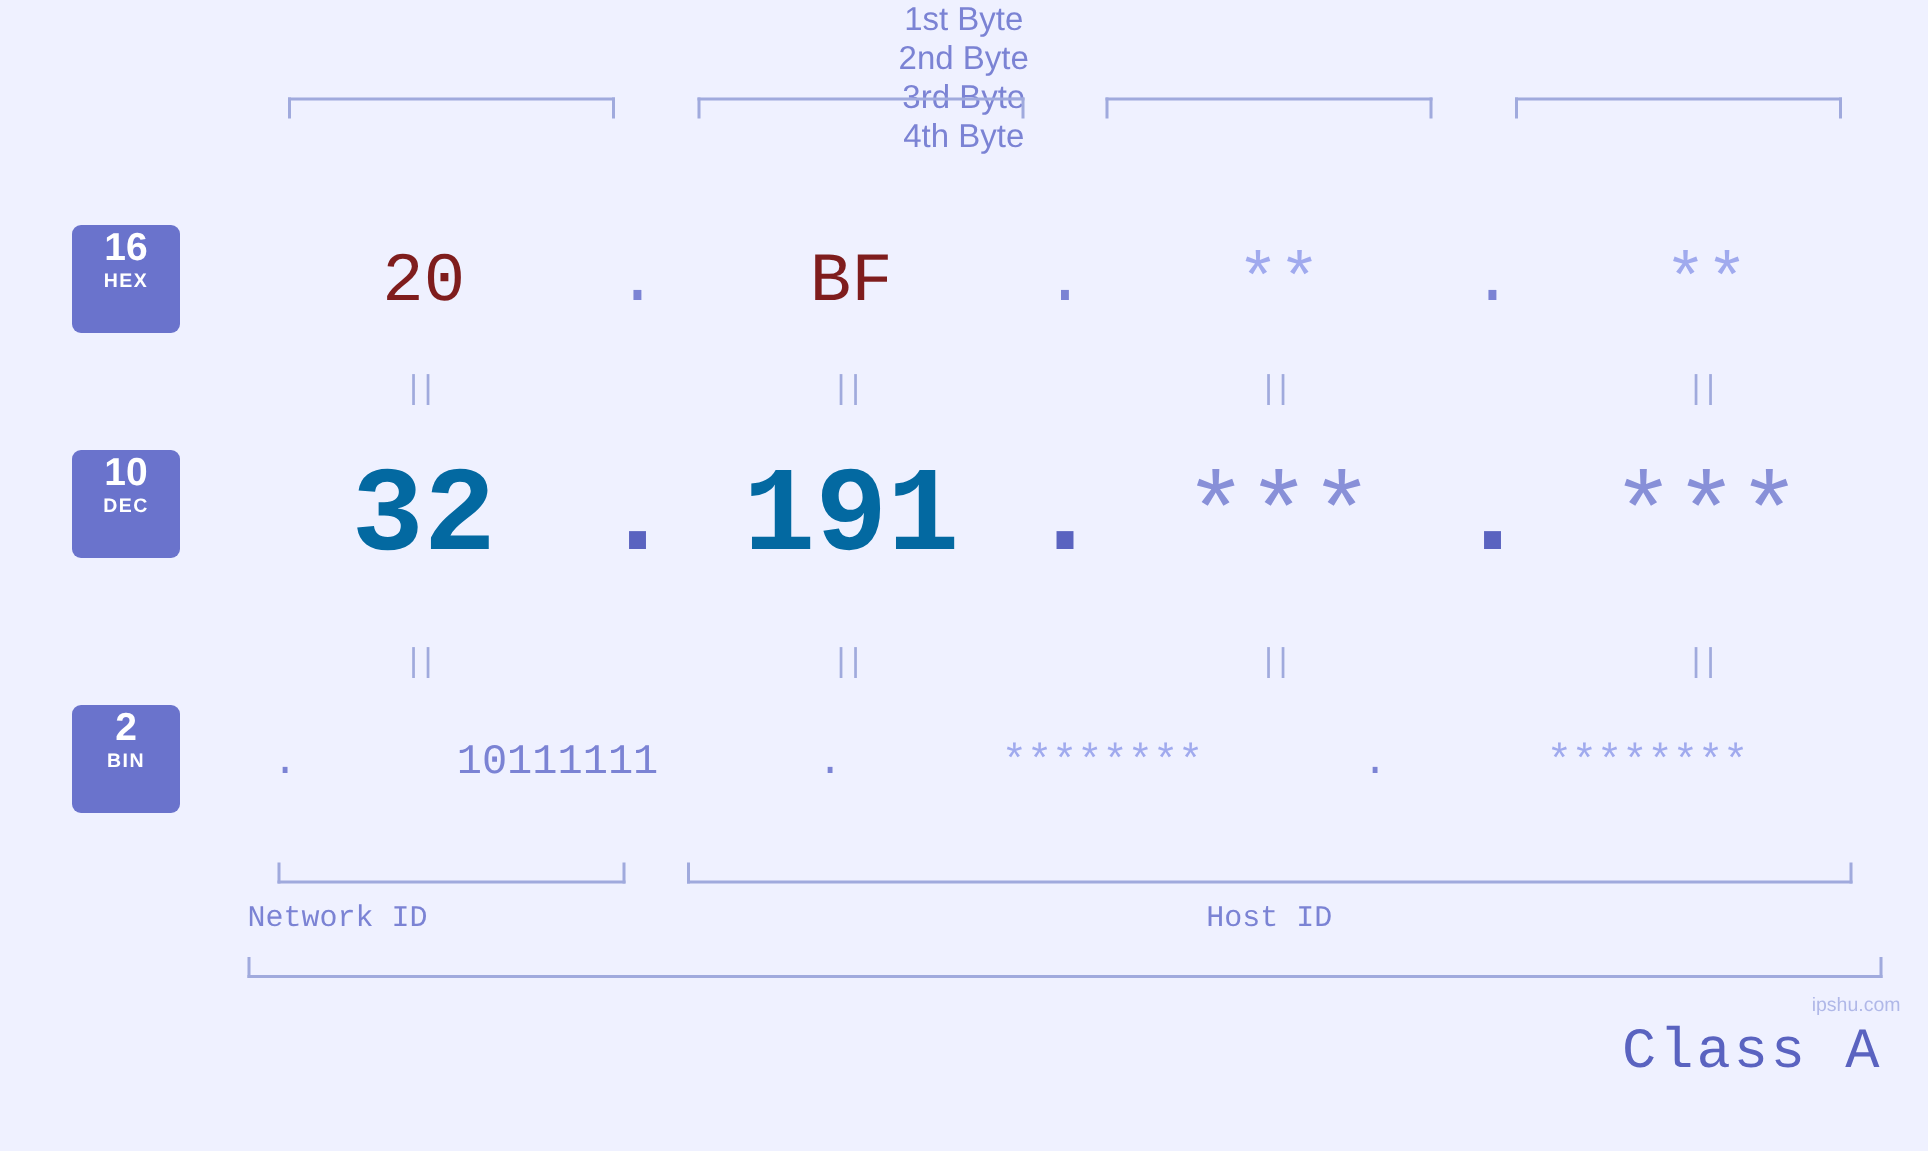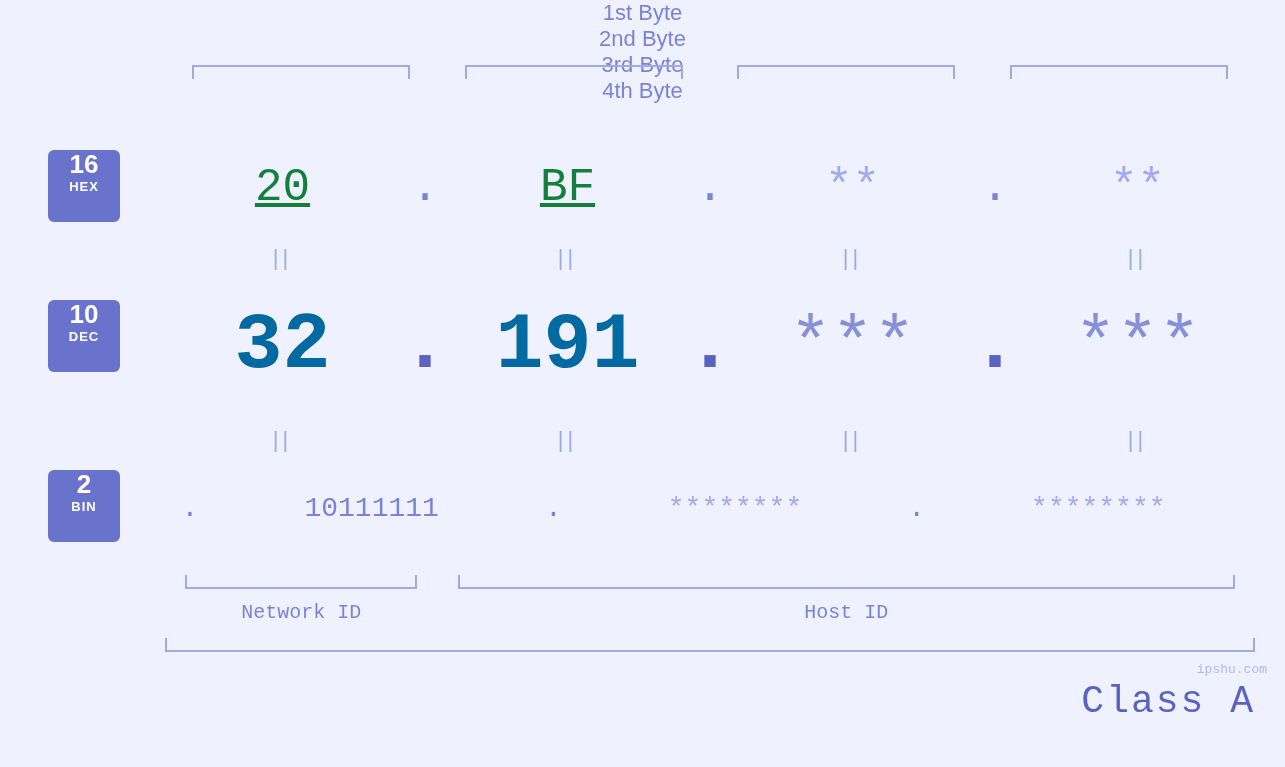--- a/index.html
+++ b/index.html
@@ -33,24 +33,23 @@
 
     .badge-label {
       font-size: 13px;
       font-weight: 600;
       letter-spacing: 1px;
     }
 
     
     .hex-value {
       font-size: 46px;
-      color: #15803d;
+      color: #7f1d1d;
       font-family: 'Courier New', monospace;
       font-weight: 400;
-      text-decoration: underline;
     }
 
     .hex-dot {
       font-size: 46px;
       color: #7b83d4;
     }
 
     .hex-masked {
       font-size: 46px;
       color: #a0aaee;
@@ -101,21 +100,21 @@
       letter-spacing: 4px;
       font-family: Arial, sans-serif;
     }
 
     .watermark {
       position: absolute;
       bottom: 12px;
       right: 18px;
       color: #b0b8e8;
       font-size: 13px;
-      font-family: Liberation Mono, monospace;
+      font-family: Liberation Sans, sans-serif;
     }
 
     
     .layout {
       position: absolute;
       top: 0; left: 0;
       width: 1285px;
       height: 689px;
     }
 
@@ -287,21 +286,20 @@
       height: 14px;
     }
 
     .id-labels {
       display: flex;
       margin-top: 8px;
     }
 
     .net-label-wrap {
       flex: 1;
-      text-align: center;
       color: #7b83d4;
       font-size: 20px;
       font-family: 'Courier New', monospace;
     }
 
     .host-label-wrap {
       flex: 3;
       text-align: center;
       color: #7b83d4;
       font-size: 20px;

